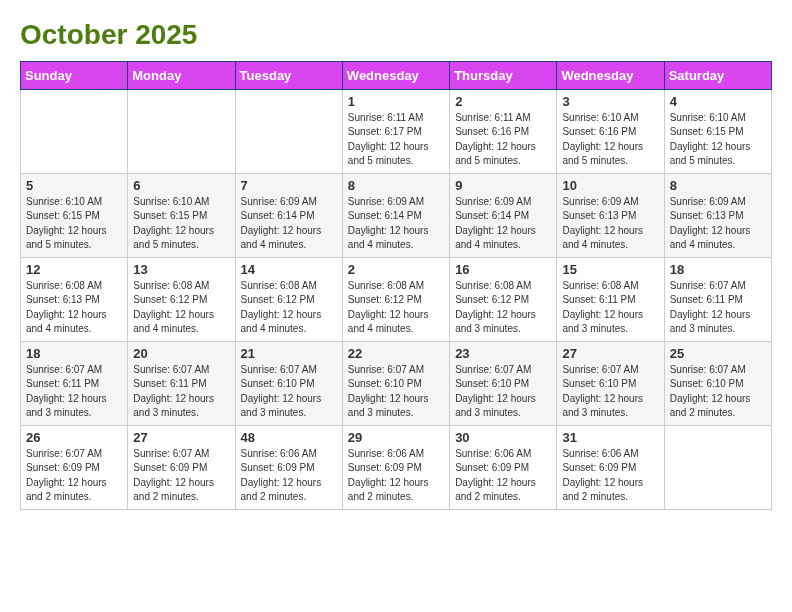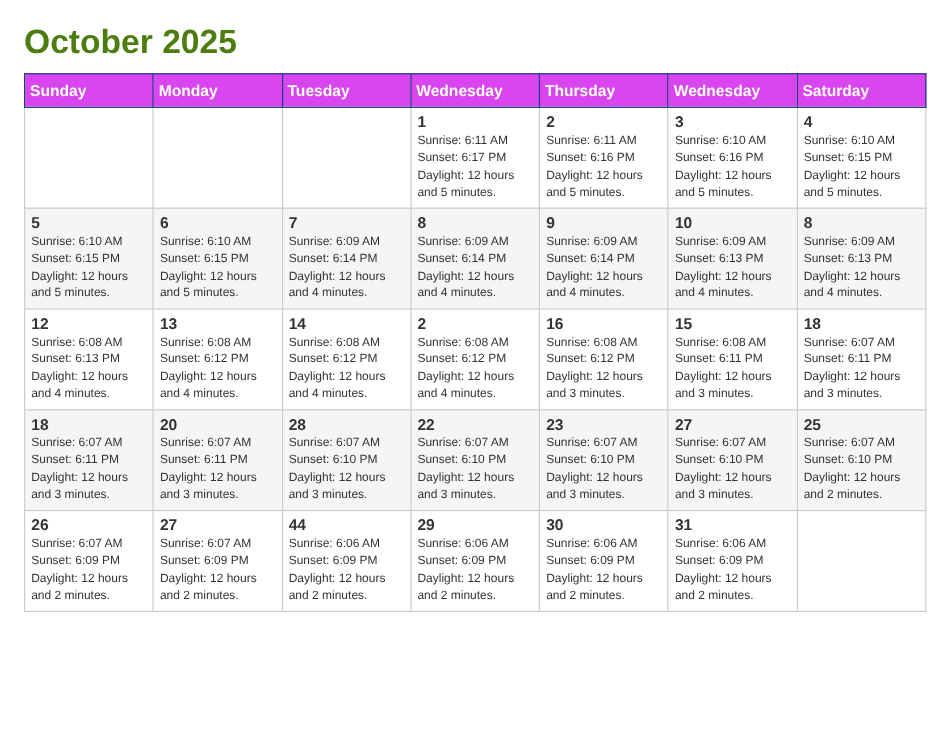--- a/index.html
+++ b/index.html
@@ -193,21 +193,21 @@
       <tr>
         <td>
           <span class="day-num">18</span>
           <div class="day-info">Sunrise: 6:07 AM<br>Sunset: 6:11 PM<br>Daylight: 12 hours<br>and 3 minutes.</div>
         </td>
         <td>
           <span class="day-num">20</span>
           <div class="day-info">Sunrise: 6:07 AM<br>Sunset: 6:11 PM<br>Daylight: 12 hours<br>and 3 minutes.</div>
         </td>
         <td>
-          <span class="day-num">28</span>
+          <span class="day-num">21</span>
           <div class="day-info">Sunrise: 6:07 AM<br>Sunset: 6:10 PM<br>Daylight: 12 hours<br>and 3 minutes.</div>
         </td>
         <td>
           <span class="day-num">22</span>
           <div class="day-info">Sunrise: 6:07 AM<br>Sunset: 6:10 PM<br>Daylight: 12 hours<br>and 3 minutes.</div>
         </td>
         <td>
           <span class="day-num">23</span>
           <div class="day-info">Sunrise: 6:07 AM<br>Sunset: 6:10 PM<br>Daylight: 12 hours<br>and 3 minutes.</div>
         </td>
@@ -223,21 +223,21 @@
       <tr>
         <td>
           <span class="day-num">26</span>
           <div class="day-info">Sunrise: 6:07 AM<br>Sunset: 6:09 PM<br>Daylight: 12 hours<br>and 2 minutes.</div>
         </td>
         <td>
           <span class="day-num">27</span>
           <div class="day-info">Sunrise: 6:07 AM<br>Sunset: 6:09 PM<br>Daylight: 12 hours<br>and 2 minutes.</div>
         </td>
         <td>
-          <span class="day-num">44</span>
+          <span class="day-num">48</span>
           <div class="day-info">Sunrise: 6:06 AM<br>Sunset: 6:09 PM<br>Daylight: 12 hours<br>and 2 minutes.</div>
         </td>
         <td>
           <span class="day-num">29</span>
           <div class="day-info">Sunrise: 6:06 AM<br>Sunset: 6:09 PM<br>Daylight: 12 hours<br>and 2 minutes.</div>
         </td>
         <td>
           <span class="day-num">30</span>
           <div class="day-info">Sunrise: 6:06 AM<br>Sunset: 6:09 PM<br>Daylight: 12 hours<br>and 2 minutes.</div>
         </td>

